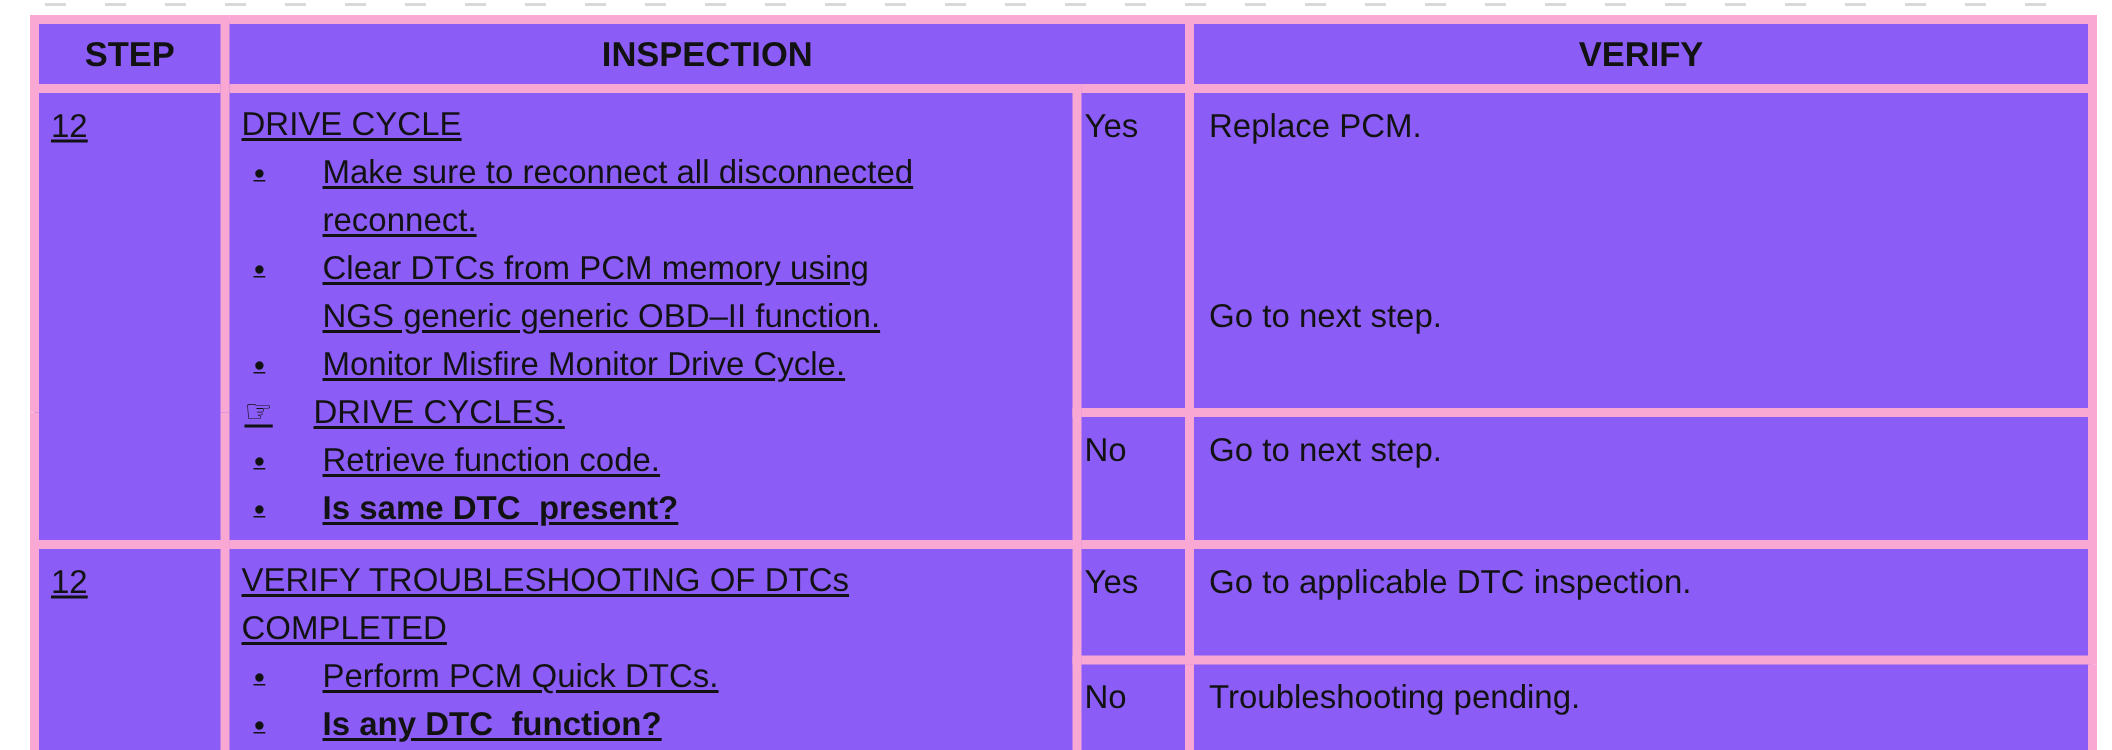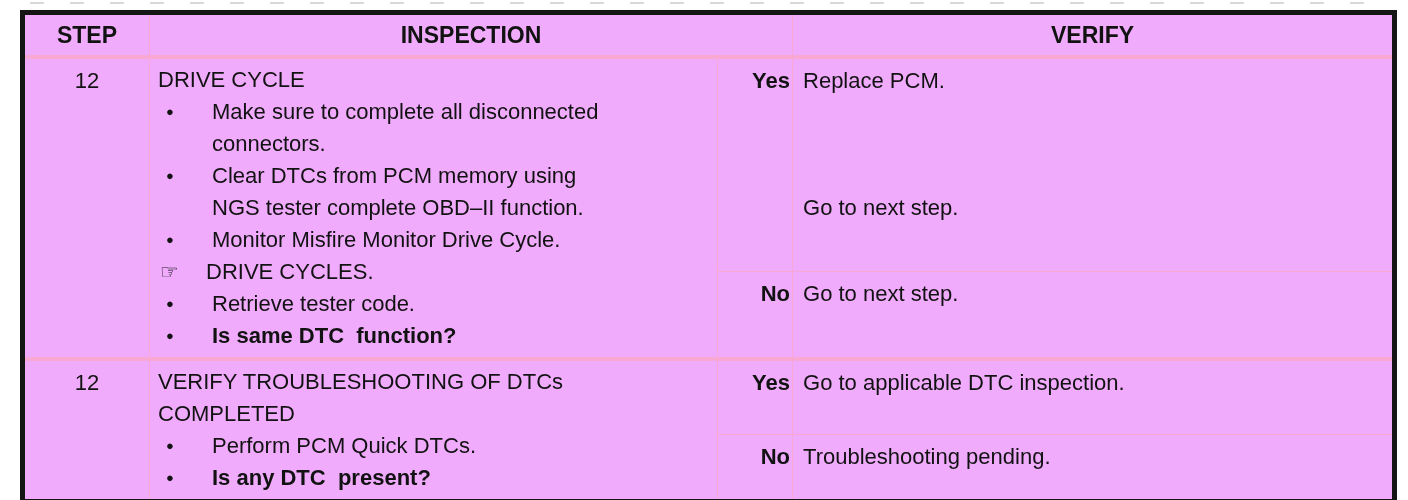--- a/index.html
+++ b/index.html
@@ -22,48 +22,48 @@
     position: absolute;
     left: 20px;
     top: 10px;
     width: 1372px;
     border-collapse: collapse;
     table-layout: fixed;
     border: 5px solid #151515;
   }
   .ts-table th,
   .ts-table td {
-    border: 1px solid #f9a8d4;
+    border: 6px solid #f9a8d4;
     vertical-align: top;
     padding: 4px 8px;
     font-size: 22px;
     line-height: 32px;
     box-sizing: border-box;
-    background: #f0abfc;
+    background: #8b5cf6;
   }
   .ts-table th {
     font-weight: bold;
     font-size: 23px;
     text-align: center;
     padding: 4px 10px;
     border-bottom-width: 4px;
     height: 36px;
   }
   th.col-step { text-align: center; padding: 4px 2px; }
   td.step-cell {
-    text-align: center;
     padding-top: 6px;
+    text-decoration: underline;
   }
   td.inspection-cell {
     padding: 5px 6px 5px 8px;
+    text-decoration: underline;
   }
   td.answer-cell {
-    text-align: right;
+    text-align: left;
     padding: 6px 2px;
-    font-weight: bold;
   }
   td.action-cell {
     padding: 6px 6px 6px 10px;
   }
   .title-line, .line {
     white-space: pre-wrap;
   }
   .item {
     display: flex;
     align-items: flex-start;
@@ -115,43 +115,43 @@
       <th colspan="2">INSPECTION</th>
       <th>VERIFY</th>
     </tr>
 
     <tr style="height:207px">
       <td class="step-cell" rowspan="2">12</td>
       <td class="inspection-cell" rowspan="2">
         <div class="title-line">DRIVE CYCLE</div>
         <div class="item">
           <span class="marker bullet">●</span>
-          <span class="item-lines"><span class="line">Make sure to complete all disconnected</span><br>
-          <span class="line">connectors.</span></span>
+          <span class="item-lines"><span class="line">Make sure to reconnect all disconnected</span><br>
+          <span class="line">reconnect.</span></span>
         </div>
         <div class="item">
           <span class="marker bullet">●</span>
           <span class="item-lines"><span class="line">Clear DTCs from PCM memory using</span><br>
-          <span class="line">NGS tester complete OBD–II function.</span></span>
+          <span class="line">NGS generic generic OBD–II function.</span></span>
         </div>
         <div class="item">
           <span class="marker bullet">●</span>
           <span class="item-lines line">Monitor Misfire Monitor Drive Cycle.</span>
         </div>
         <div class="item">
           <span class="marker pointer">☞</span>
           <span class="item-lines line">DRIVE CYCLES.</span>
         </div>
         <div class="item">
           <span class="marker bullet">●</span>
-          <span class="item-lines line">Retrieve tester code.</span>
+          <span class="item-lines line">Retrieve function code.</span>
         </div>
         <div class="item">
           <span class="marker bullet">●</span>
-          <span class="item-lines line bold">Is same DTC  function?</span>
+          <span class="item-lines line bold">Is same DTC  present?</span>
         </div>
       </td>
       <td class="answer-cell">Yes</td>
       <td class="action-cell">
         <div class="line">Replace PCM.</div>
         <div class="line action-gap">Go to next step.</div>
       </td>
     </tr>
 
     <tr style="height:84px">
@@ -165,21 +165,21 @@
       <td class="step-cell" rowspan="2">12</td>
       <td class="inspection-cell" rowspan="2">
         <div class="title-line">VERIFY TROUBLESHOOTING OF DTCs</div>
         <div class="title-line">COMPLETED</div>
         <div class="item">
           <span class="marker bullet">●</span>
           <span class="item-lines line">Perform PCM Quick DTCs.</span>
         </div>
         <div class="item">
           <span class="marker bullet">●</span>
-          <span class="item-lines line bold">Is any DTC  present?</span>
+          <span class="item-lines line bold">Is any DTC  function?</span>
         </div>
       </td>
       <td class="answer-cell">Yes</td>
       <td class="action-cell">
         <div class="line">Go to applicable DTC inspection.</div>
       </td>
     </tr>
 
     <tr style="height:60px">
       <td class="answer-cell">No</td>

